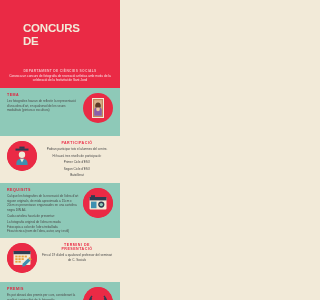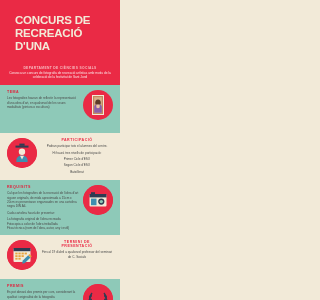--- a/index.html
+++ b/index.html
@@ -16,21 +16,21 @@
   .band-sub{background:#ea2a45;padding:0 9px 6px 9px;text-align:center;}
   .band-tema{background:#8ec9b8;padding:5px 7px 6px 7px;min-height:48px;}
   .band-part{background:#f2ead8;padding:5px 7px 6px 7px;min-height:44px;}
   .band-req{background:#8ec9b8;padding:5px 7px 5px 7px;min-height:46px;}
   .band-term{background:#f2ead8;padding:5px 7px 6px 7px;min-height:44px;}
   .band-prem{background:#8ec9b8;padding:5px 7px 8px 7px;min-height:46px;}
 
   
   .title{
     color:#f2ead8;font-weight:bold;font-size:11.5px;line-height:1.12;
-    letter-spacing:-0.2px;margin:8px;
+    letter-spacing:-0.2px;margin:16px;
   }
   .sub-h{
     color:#f7b9bf;font-weight:bold;font-size:3.3px;letter-spacing:0.35px;
     margin:0 0 1px 0;
   }
   .sub-p{
     color:#fae4e6;font-size:3.2px;line-height:1.35;margin:0;
   }
 
   
@@ -57,21 +57,20 @@
   .med svg{display:block;width:100%;height:100%;}
 </style>
 </head>
 <body>
 
 <div class="poster">
 
   <div class="band band-title">
     <div class="title">
       <div>CONCURS DE</div>
-      <div>RECREACIÓ D'UNA</div>
     </div>
   </div>
 
   <div class="band band-sub">
     <p class="sub-h">DEPARTAMENT DE CIÈNCIES SOCIALS</p>
     <p class="sub-p">Convoca un concurs de fotografia de recreació artística amb motiu de la celebració de la festivitat de Sant Jordi</p>
   </div>
 
   <div class="band band-tema">
     <div class="row">

